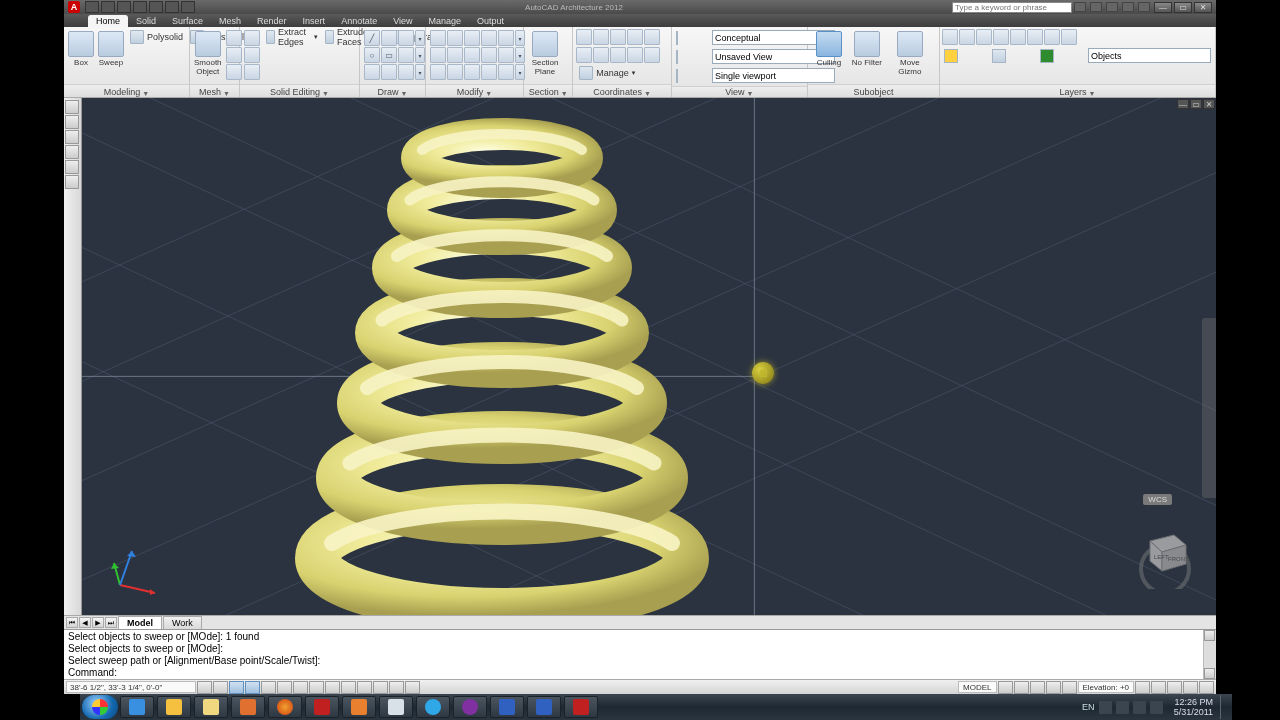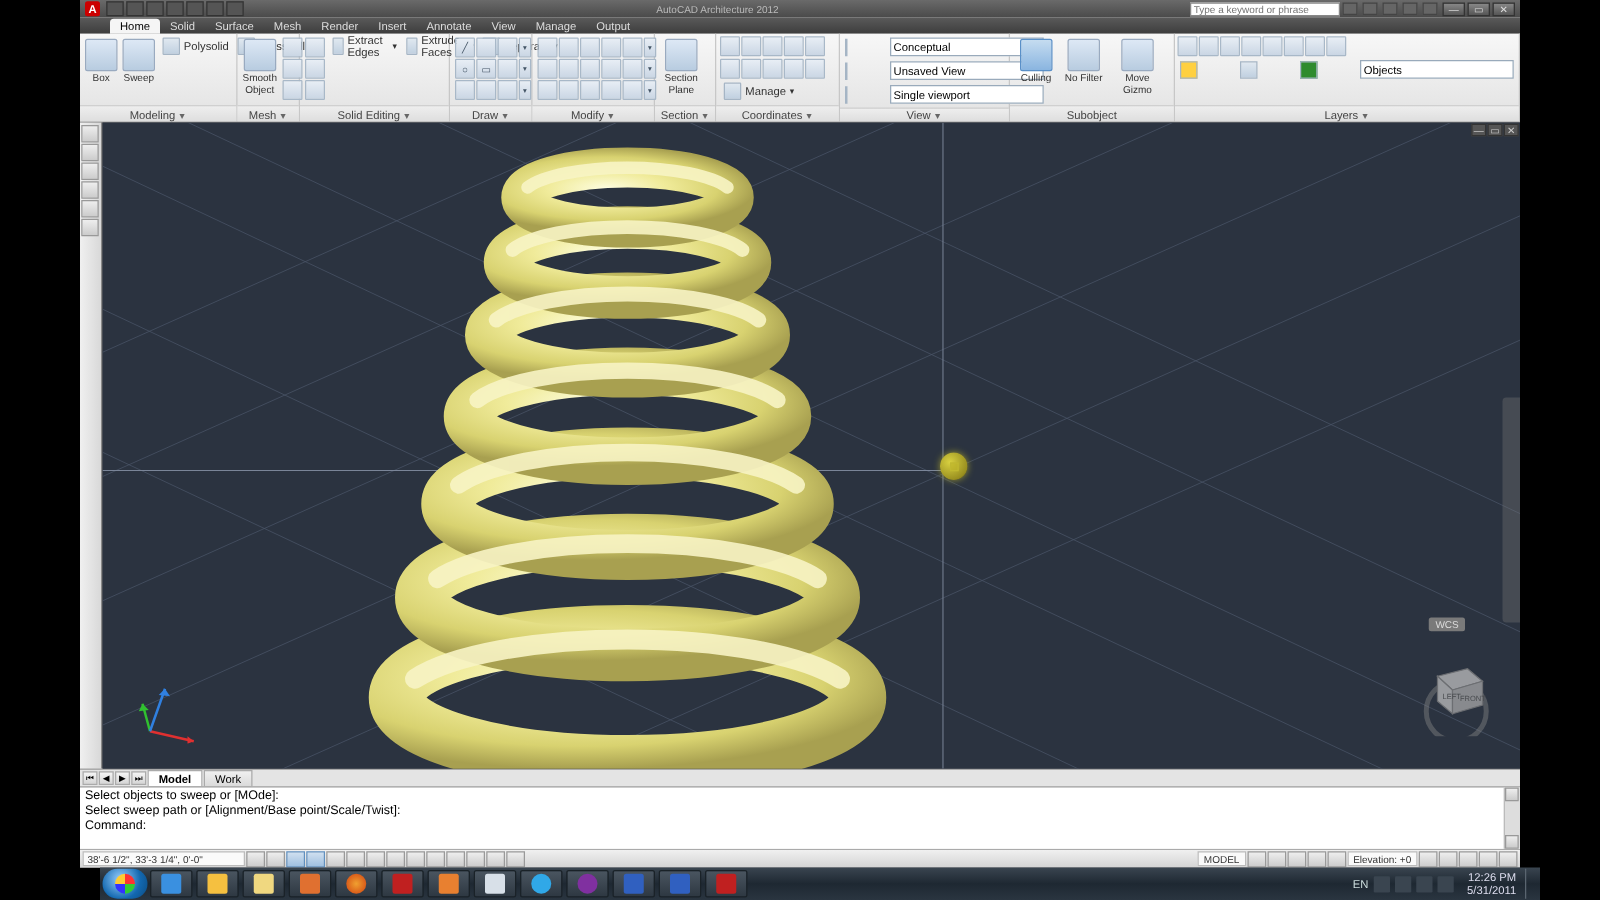--- a/index.html
+++ b/index.html
@@ -476,20 +476,21 @@
   <div class="modeltabs">
     <div class="navb">⏮</div>
     <div class="navb">◀</div>
     <div class="navb">▶</div>
     <div class="navb">⏭</div>
     <div class="mtab active">Model</div>
     <div class="mtab">Work</div>
   </div>
 
   <div class="cmdline" style="height:50px;">
+    <div>Select objects to sweep or [MOde]: 1 found</div>
     <div>Select objects to sweep or [MOde]:</div>
     <div>Select sweep path or [Alignment/Base point/Scale/Twist]:</div>
     <div>Command:</div>
     <div class="scroll">
         <div class="sb" style="top:0"></div>
         <div class="sb" style="bottom:0"></div>
       </div>
   </div>
 
   <div class="statusbar">

